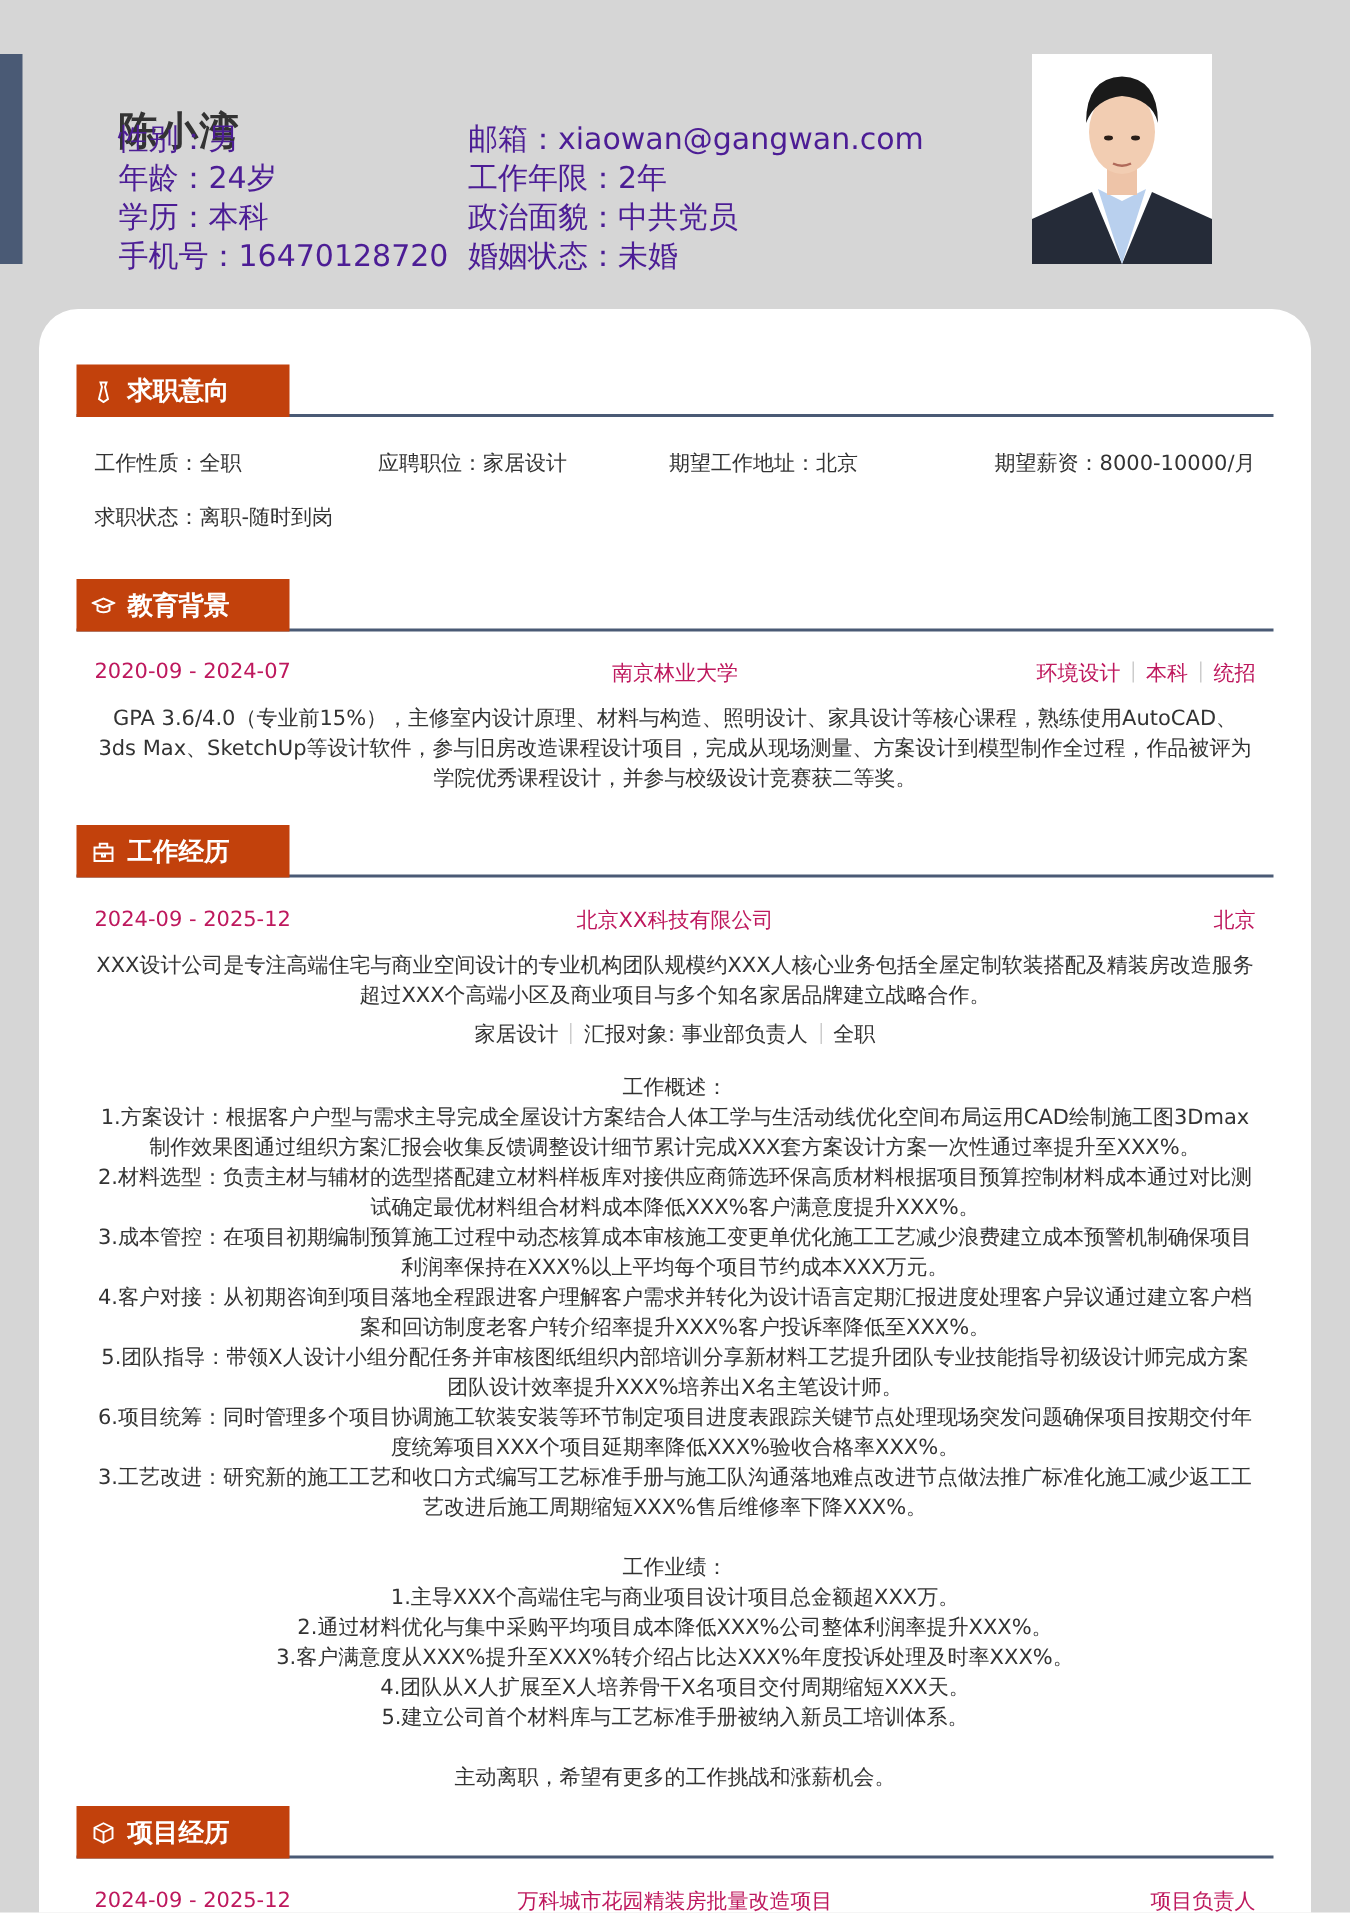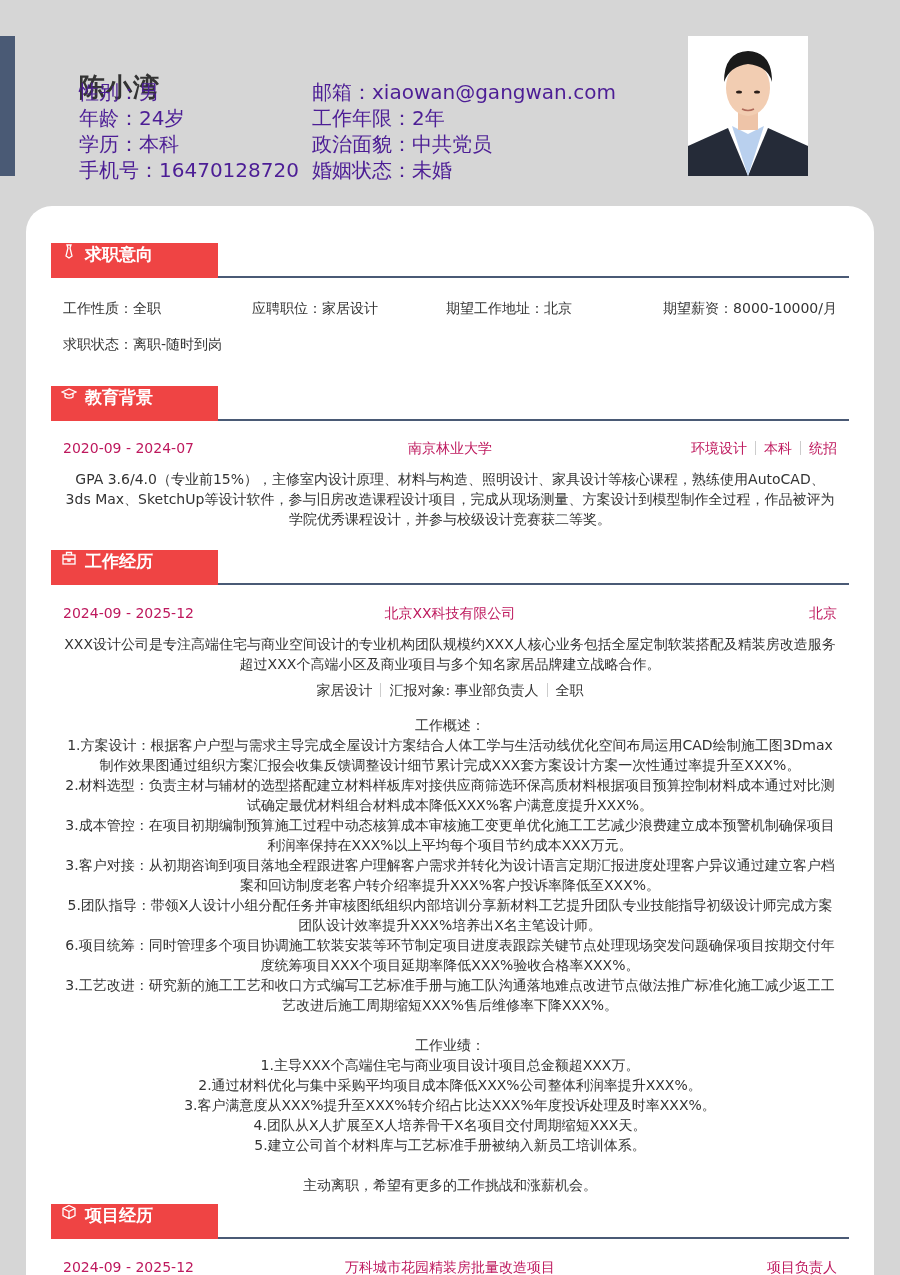--- a/index.html
+++ b/index.html
@@ -29,23 +29,23 @@
   }
   .card {
     position: absolute; left: 26px; top: 206px; width: 848px; height: 1100px;
     background: #fff; border-radius: 26px;
   }
   .section { position: absolute; left: 51px; width: 798px; }
   .sec-head {
     position: relative; height: 35px; border-bottom: 2px solid #4a5a75;
   }
   .sec-title {
-    position: absolute; left: 0; top: 0; width: 167px; height: 35px;
-    background: #ef4444; color: #fff; font-size: 17px; font-weight: bold;
-    display: flex; padding-left: 10px; gap: 8px;
+    position: absolute; left: 0; top: 0; width: 142px; height: 35px;
+    background: #c2410c; color: #fff; font-size: 17px; font-weight: bold;
+    display: flex; align-items: center; padding-left: 10px; gap: 8px;
   }
   .sec-title svg { width: 16px; height: 16px; flex: none; }
   .row3 {
     display: flex; justify-content: space-between; font-size: 14px; color: #be185d;
     padding: 0 12px;
   }
   .row3 .mid { position: absolute; left: 0; right: 0; text-align: center; pointer-events: none; }
   .row3 { position: relative; }
   .para { font-size: 14px; line-height: 20px; color: #333; padding: 0 12px; text-align: center; }
   .sep { display: inline-block; width: 1px; height: 14px; background: #ccc; margin: 0 8px; vertical-align: -2px; }
@@ -138,21 +138,21 @@
   </div>
   <div class="para" style="margin-top:11px;">XXX设计公司是专注高端住宅与商业空间设计的专业机构团队规模约XXX人核心业务包括全屋定制软装搭配及精装房改造服务超过XXX个高端小区及商业项目与多个知名家居品牌建立战略合作。</div>
   <div class="para" style="margin-top:6px;">
     <span>家居设计</span><span class="sep"></span><span>汇报对象: 事业部负责人</span><span class="sep"></span><span>全职</span>
   </div>
   <div class="para" style="margin-top:15px;">
     <div>工作概述：</div>
     <div>1.方案设计：根据客户户型与需求主导完成全屋设计方案结合人体工学与生活动线优化空间布局运用CAD绘制施工图3Dmax制作效果图通过组织方案汇报会收集反馈调整设计细节累计完成XXX套方案设计方案一次性通过率提升至XXX%。</div>
     <div>2.材料选型：负责主材与辅材的选型搭配建立材料样板库对接供应商筛选环保高质材料根据项目预算控制材料成本通过对比测试确定最优材料组合材料成本降低XXX%客户满意度提升XXX%。</div>
     <div>3.成本管控：在项目初期编制预算施工过程中动态核算成本审核施工变更单优化施工工艺减少浪费建立成本预警机制确保项目利润率保持在XXX%以上平均每个项目节约成本XXX万元。</div>
-    <div>3.客户对接：从初期咨询到项目落地全程跟进客户理解客户需求并转化为设计语言定期汇报进度处理客户异议通过建立客户档案和回访制度老客户转介绍率提升XXX%客户投诉率降低至XXX%。</div>
+    <div>4.客户对接：从初期咨询到项目落地全程跟进客户理解客户需求并转化为设计语言定期汇报进度处理客户异议通过建立客户档案和回访制度老客户转介绍率提升XXX%客户投诉率降低至XXX%。</div>
     <div>5.团队指导：带领X人设计小组分配任务并审核图纸组织内部培训分享新材料工艺提升团队专业技能指导初级设计师完成方案团队设计效率提升XXX%培养出X名主笔设计师。</div>
     <div>6.项目统筹：同时管理多个项目协调施工软装安装等环节制定项目进度表跟踪关键节点处理现场突发问题确保项目按期交付年度统筹项目XXX个项目延期率降低XXX%验收合格率XXX%。</div>
     <div>3.工艺改进：研究新的施工工艺和收口方式编写工艺标准手册与施工队沟通落地难点改进节点做法推广标准化施工减少返工工艺改进后施工周期缩短XXX%售后维修率下降XXX%。</div>
   </div>
   <div class="para" style="margin-top:20px;">
     <div>工作业绩：</div>
     <div>1.主导XXX个高端住宅与商业项目设计项目总金额超XXX万。</div>
     <div>2.通过材料优化与集中采购平均项目成本降低XXX%公司整体利润率提升XXX%。</div>
     <div>3.客户满意度从XXX%提升至XXX%转介绍占比达XXX%年度投诉处理及时率XXX%。</div>
     <div>4.团队从X人扩展至X人培养骨干X名项目交付周期缩短XXX天。</div>

